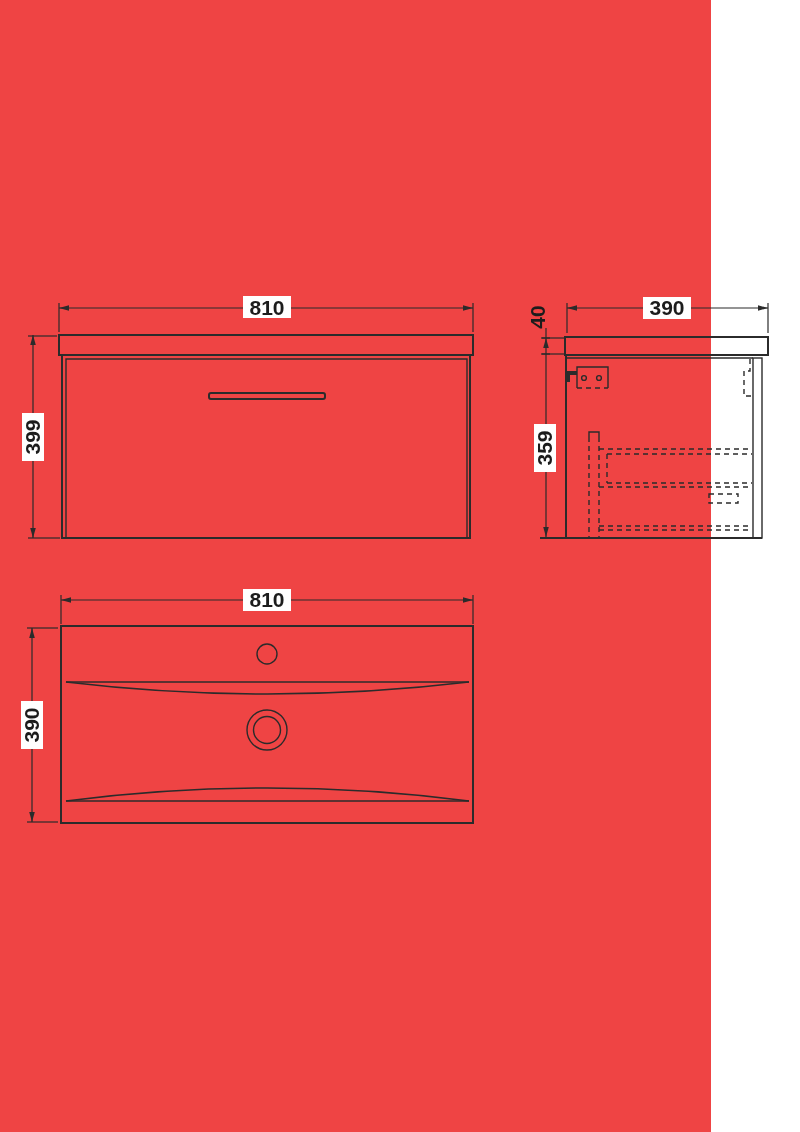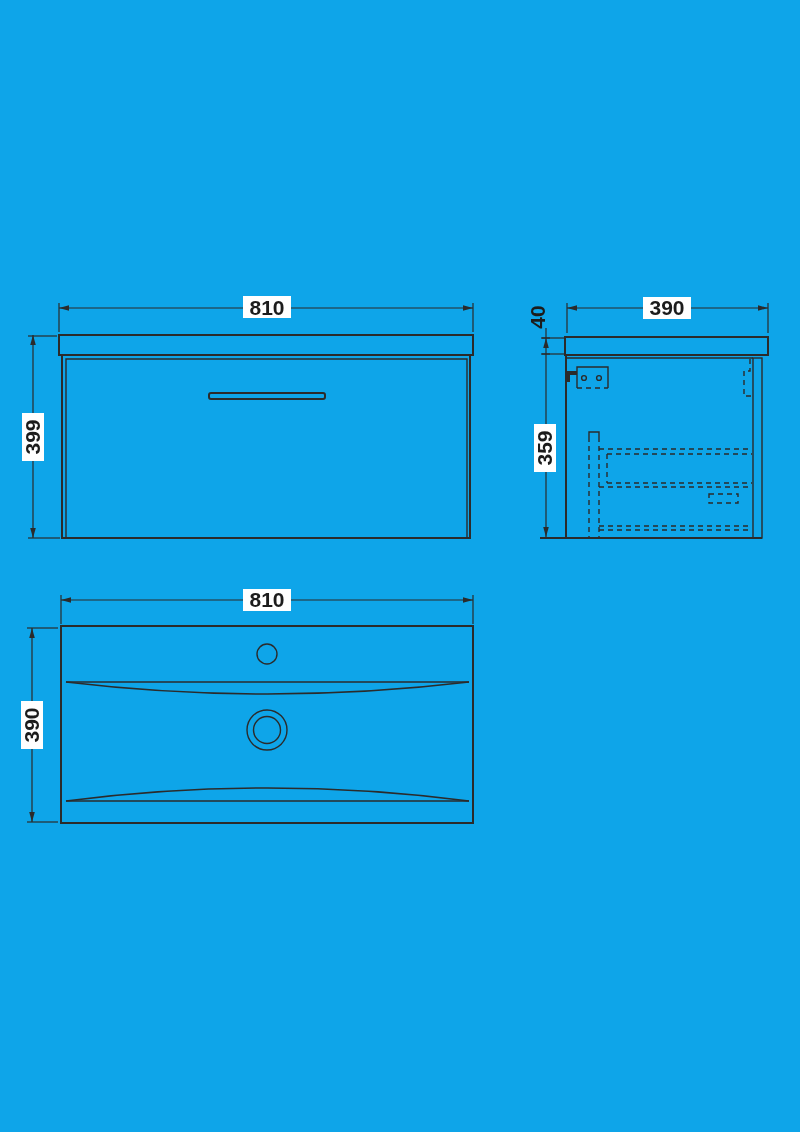--- a/index.html
+++ b/index.html
@@ -5,23 +5,23 @@
   html, body {
     margin: 0;
     padding: 0;
     background: #ffffff;
     width: 800px;
     height: 1132px;
     overflow: hidden;
   }
   .drawing-wrap {
     position: relative;
-    width: 800px;
+    width: 711px;
     height: 1132px;
-    background: #0ea5e9;
+    background: #ef4444;
   }
   svg {
     display: block;
   }
   svg text {
     font-family: "Liberation Sans", sans-serif;
     font-weight: bold;
     font-size: 21px;
     fill: #1c1c1c;
   }

